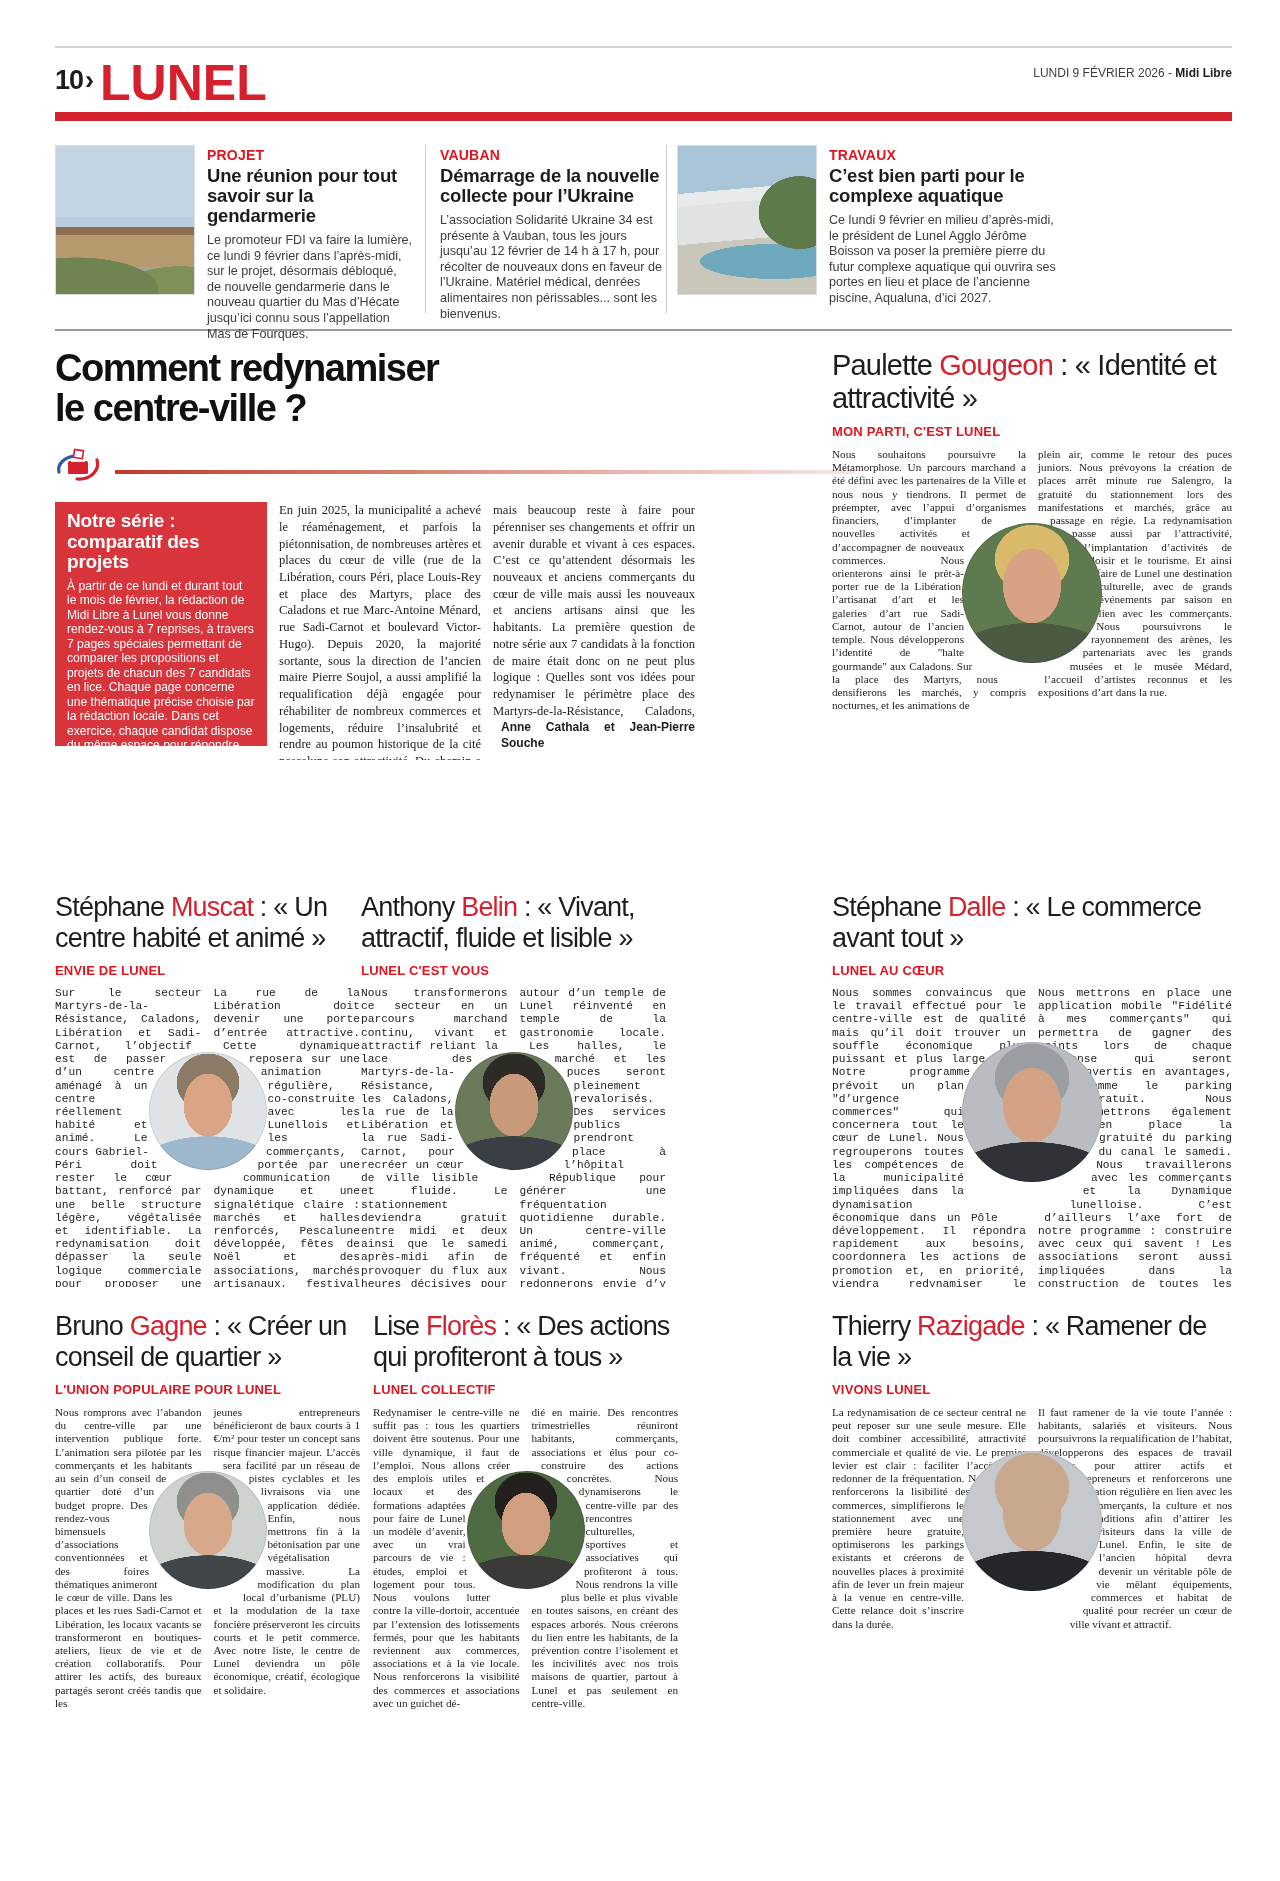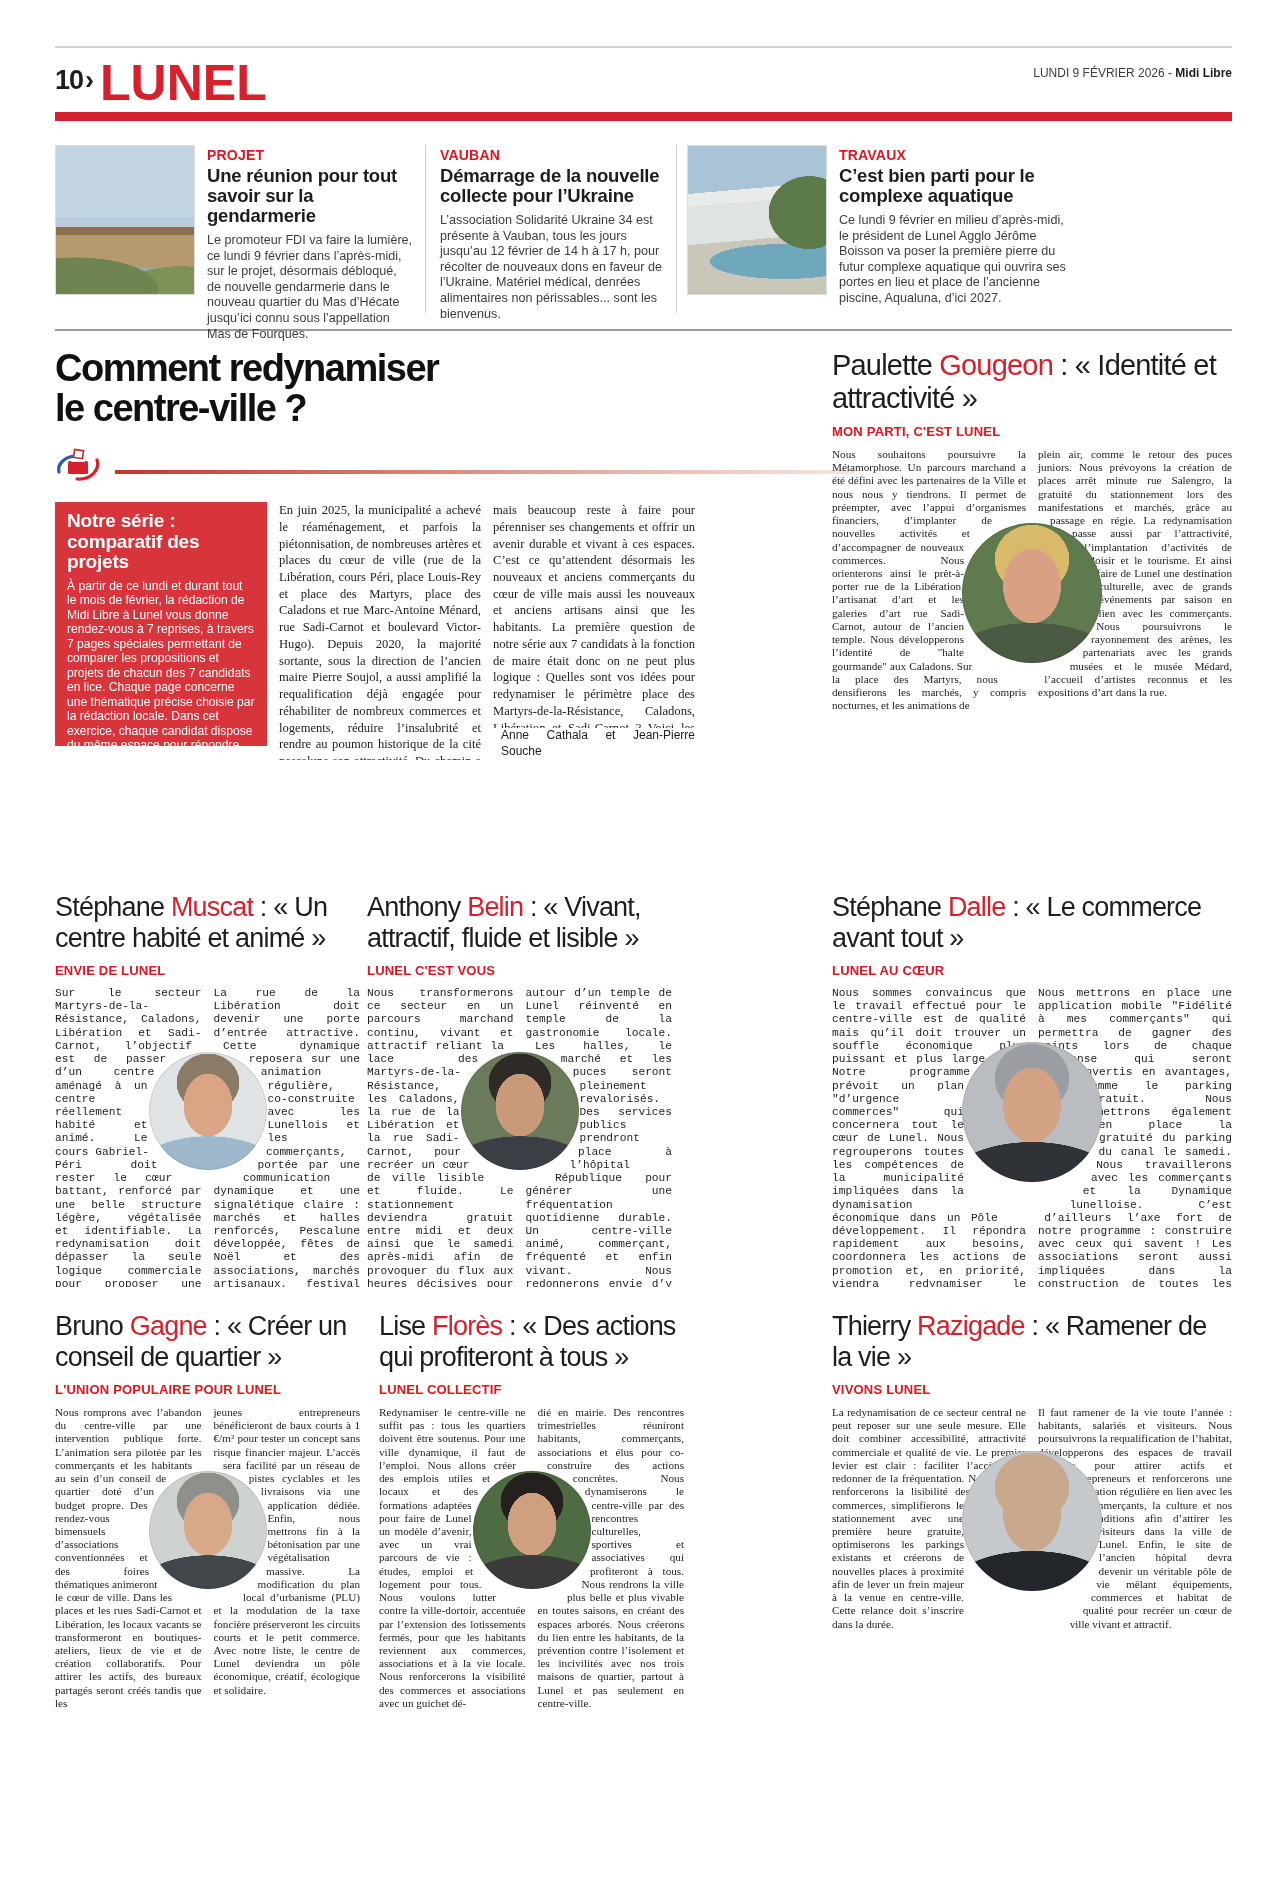--- a/index.html
+++ b/index.html
@@ -31,21 +31,21 @@
       radial-gradient(ellipse 30% 25% at 88% 45%, #5d7a4a 0 98%, transparent 99%),
       radial-gradient(ellipse 55% 12% at 70% 78%, #6fa7bd 0 98%, transparent 99%),
       linear-gradient(175deg,#a9c4d6 0 30%, #e8ebea 30% 38%, #dfe3e2 38% 62%, #c9c6ba 62% 100%); }
   .brief-txt { padding:2px 0 0 12px; }
   .kicker { color:#e2151f; font-weight:700; font-size:14px; letter-spacing:.2px; }
   .brief-title { font-size:18.5px; font-weight:700; line-height:1.08; margin-top:3px; letter-spacing:-.2px; }
   .brief-body { font-size:12.6px; line-height:1.24; color:#3d3d3d; margin-top:7px; }
   .b1 .brief-txt { width:218px; }
   .b2 { border-left:1px solid #ccc; margin-left:12px; padding-left:2px; }
   .b2 .brief-txt { width:238px; }
-  .b3 { border-left:1px solid #ccc; margin-left:10px; padding-left:10px; }
+  .b3 { border-left:1px solid #ccc; padding-left:10px; }
   .b3 .brief-txt { width:242px; }
 
   .bigrule { border-top:2px solid #9a9a9a; margin-top:16px; }
 
   
   .feature { display:flex; margin-top:18px; }
   .feat-left { width:640px; flex:none; }
   .headline { font-size:38px; font-weight:700; line-height:1.04; letter-spacing:-1.5px; color:#111; }
   .banner { display:flex; align-items:center; margin-top:16px; overflow:visible; }
   .banner-words { line-height:.92; margin-left:8px; white-space:nowrap; }
@@ -54,22 +54,22 @@
   .banner-year { font-size:26px; font-weight:700; color:#dd6a52; margin-left:7px; }
   .banner-line { flex:1; height:4px; margin:14px -160px 0 14px;
       background:linear-gradient(90deg,#c0392b,#e9b7ae 70%,#f7e6e2); }
   .feat-cols { display:flex; margin-top:16px;justify-content:space-between; }
   .series-box { width:212px; flex:none; background:#d8343c; color:#fff; padding:9px 12px 10px; height:244px; }
   .series-title { font-size:19px; font-weight:700; line-height:1.08; letter-spacing:-.2px; }
   .series-body { font-size:12.1px; line-height:1.2; margin-top:6px; }
   .intro-col { font-family:"Liberation Serif", serif; font-size:12.6px; line-height:1.33; text-align:justify; height:258px; overflow:hidden; }
   .ic1 { width:202px; margin-left:12px; }
   .ic2 { width:202px; margin-left:12px; position:relative; }
-  .byline { position:absolute; right:0; bottom:0; background:#fff; padding-left:8px;
-      font-family:"Liberation Sans", sans-serif; font-size:12px; font-weight:400; }
+  .byline { position:absolute; right:0; bottom:8px; background:#fff; padding-left:8px;
+      font-family:"Liberation Sans", sans-serif; font-size:12px; font-weight:700; }
 
   
   .cand h2 { font-size:27px; font-weight:400; line-height:1.13; letter-spacing:-.8px; height:62px; overflow:hidden; color:#1d1d1b; }
   .cand h2 .c-last { color:#d5212e; }
   .cand .kicker { margin-top:9px; font-size:13px; }
   .cbody { position:relative; display:flex; margin-top:9px;
       font-family:"Liberation Serif", serif; font-size:11.2px; line-height:1.18; text-align:justify; overflow:hidden; }
   .ccol { flex:1; }
   .ccol1 { margin-right:12px; }
   i.spR { float:right; width:54px; height:200px; shape-outside:circle(66px at 61px 130px); }
@@ -97,21 +97,21 @@
 
   
   .gougeon { width:400px; flex:none; margin-left:auto; }
   .gougeon h2 { font-size:29px; height:66px; }
   .gougeon .cbody { height:418px; }
 
   .cand-row { display:flex; }
   .row-mid { margin-top:26px; }
   .row-bot { margin-top:24px;gap:12px; }
   .sec-n { width:305px; flex:none; }
-  .sec-n + .sec-n { margin-left:7px; }
+  .sec-n + .sec-n { margin-left:1px; }
   .sec-w { width:400px; flex:none; margin-left:auto; }
   .row-mid .cbody { height:300px;font-family:Liberation Mono, monospace; }
   .row-bot .cbody { height:388px; }
 
   .ballot-icon { flex:none; }
 </style>
 </head>
 <body>
 
 <div class="page">

